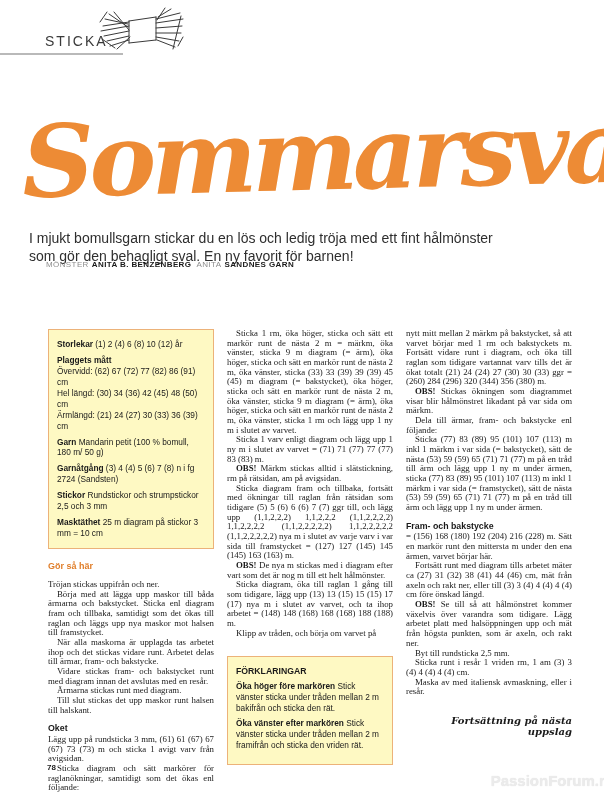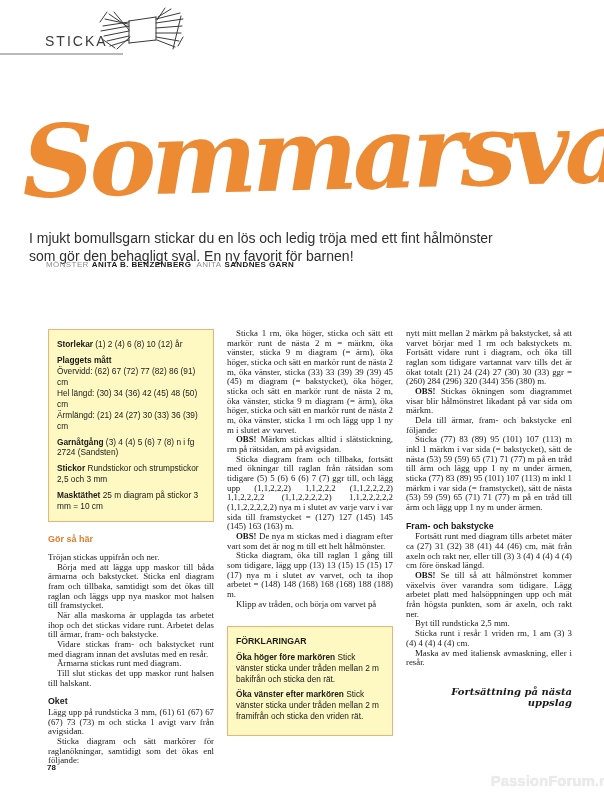--- a/index.html
+++ b/index.html
@@ -78,58 +78,61 @@
 
     <div class="col">
       <div class="obox infobox">
         <div class="ib-sec"><b>Storlekar</b><span> (1) 2 (4) 6 (8) 10 (12) år</span></div>
         <div class="ib-sec">
           <div><b>Plaggets mått</b></div>
           <div>Övervidd: (62) 67 (72) 77 (82) 86 (91) cm</div>
           <div>Hel längd: (30) 34 (36) 42 (45) 48 (50) cm</div>
           <div>Ärmlängd: (21) 24 (27) 30 (33) 36 (39) cm</div>
         </div>
+        <div class="ib-sec"><b>Garn</b><span> Mandarin petit (100 % bomull, 180 m/ 50 g)</span></div>
         <div class="ib-sec"><b>Garnåtgång</b><span> (3) 4 (4) 5 (6) 7 (8) n i fg 2724 (Sandsten)</span></div>
         <div class="ib-sec"><b>Stickor</b><span> Rundstickor och strumpstickor 2,5 och 3 mm</span></div>
         <div class="ib-sec"><b>Masktäthet</b><span> 25 m diagram på stickor 3 mm = 10 cm</span></div>
       </div>
 
       <div class="h-orange">Gör så här</div>
       <p class="p">Tröjan stickas uppifrån och ner.</p>
       <p class="p ind">Börja med att lägga upp maskor till båda ärmarna och bakstycket. Sticka enl diagram fram och tillbaka, samtidigt som det ökas till raglan och läggs upp nya maskor mot halsen till framstycket.</p>
       <p class="p ind">När alla maskorna är upplagda tas arbetet ihop och det stickas vidare runt. Arbetet delas till ärmar, fram- och bakstycke.</p>
       <p class="p ind">Vidare stickas fram- och bakstycket runt med diagram innan det avslutas med en resår.</p>
       <p class="p ind">Ärmarna stickas runt med diagram.</p>
       <p class="p ind">Till slut stickas det upp maskor runt halsen till halskant.</p>
       <div class="h-bold">Oket</div>
       <p class="p">Lägg upp på rundsticka 3 mm, (61) 61 (67) 67 (67) 73 (73) m och sticka 1 avigt varv från avigsidan.</p>
       <p class="p ind">Sticka diagram och sätt markörer för raglanökningar, samtidigt som det ökas enl följande:</p>
     </div>
 
     <div class="col">
       <p class="p ind">Sticka 1 rm, öka höger, sticka och sätt ett markör runt de nästa 2 m = märkm, öka vänster, sticka 9 m diagram (= ärm), öka höger, sticka och sätt en markör runt de nästa 2 m, öka vänster, sticka (33) 33 (39) 39 (39) 45 (45) m diagram (= bakstycket), öka höger, sticka och sätt en markör runt de nästa 2 m, öka vänster, sticka 9 m diagram (= ärm), öka höger, sticka och sätt en markör runt de nästa 2 m, öka vänster, sticka 1 rm och lägg upp 1 ny m i slutet av varvet.</p>
+      <p class="p ind">Sticka 1 varv enligt diagram och lägg upp 1 ny m i slutet av varvet = (71) 71 (77) 77 (77) 83 (83) m.</p>
       <p class="p ind"><b>OBS!</b><span> Märkm stickas alltid i slätstickning, rm på rätsidan, am på avigsidan.</span></p>
       <p class="p ind">Sticka diagram fram och tillbaka, fortsätt med ökningar till raglan från rätsidan som tidigare (5) 5 (6) 6 (6) 7 (7) ggr till, och lägg upp (1,1,2,2,2) 1,1,2,2,2 (1,1,2,2,2,2) 1,1,2,2,2,2 (1,1,2,2,2,2,2) 1,1,2,2,2,2,2 (1,1,2,2,2,2,2) nya m i slutet av varje varv i var sida till framstycket = (127) 127 (145) 145 (145) 163 (163) m.</p>
       <p class="p ind"><b>OBS!</b><span> De nya m stickas med i diagram efter vart som det är nog m till ett helt hålmönster.</span></p>
       <p class="p ind">Sticka diagram, öka till raglan 1 gång till som tidigare, lägg upp (13) 13 (15) 15 (15) 17 (17) nya m i slutet av varvet, och ta ihop arbetet = (148) 148 (168) 168 (168) 188 (188) m.</p>
       <p class="p ind">Klipp av tråden, och börja om varvet på</p>
 
       <div class="obox expbox">
         <div class="exp-title">FÖRKLARINGAR</div>
         <div class="exp-entry"><b>Öka höger före markören</b><span> Stick vänster sticka under tråden mellan 2 m bakifrån och sticka den rät.</span></div>
         <div class="exp-entry"><b>Öka vänster efter markören</b><span> Stick vänster sticka under tråden mellan 2 m framifrån och sticka den vriden rät.</span></div>
       </div>
     </div>
 
     <div class="col">
       <p class="p">nytt mitt mellan 2 märkm på bakstycket, så att varvet börjar med 1 rm och bakstyckets m. Fortsätt vidare runt i diagram, och öka till raglan som tidigare vartannat varv tills det är ökat totalt (21) 24 (24) 27 (30) 30 (33) ggr = (260) 284 (296) 320 (344) 356 (380) m.</p>
       <p class="p ind"><b>OBS!</b><span> Stickas ökningen som diagrammet visar blir hålmönstret likadant på var sida om märkm.</span></p>
       <p class="p ind">Dela till ärmar, fram- och bakstycke enl följande:</p>
       <p class="p ind">Sticka (77) 83 (89) 95 (101) 107 (113) m inkl 1 märkm i var sida (= bakstycket), sätt de nästa (53) 59 (59) 65 (71) 71 (77) m på en tråd till ärm och lägg upp 1 ny m under ärmen, sticka (77) 83 (89) 95 (101) 107 (113) m inkl 1 märkm i var sida (= framstycket), sätt de nästa (53) 59 (59) 65 (71) 71 (77) m på en tråd till ärm och lägg upp 1 ny m under ärmen.</p>
       <div class="h-bold">Fram- och bakstycke</div>
+      <p class="p">= (156) 168 (180) 192 (204) 216 (228) m. Sätt en markör runt den mittersta m under den ena ärmen, varvet börjar här.</p>
       <p class="p ind">Fortsätt runt med diagram tills arbetet mäter ca (27) 31 (32) 38 (41) 44 (46) cm, mät från axeln och rakt ner, eller till (3) 3 (4) 4 (4) 4 (4) cm före önskad längd.</p>
       <p class="p ind"><b>OBS!</b><span> Se till så att hålmönstret kommer växelvis över varandra som tidigare. Lägg arbetet platt med halsöppningen upp och mät från högsta punkten, som är axeln, och rakt ner.</span></p>
       <p class="p ind">Byt till rundsticka 2,5 mm.</p>
       <p class="p ind">Sticka runt i resår 1 vriden rm, 1 am (3) 3 (4) 4 (4) 4 (4) cm.</p>
       <p class="p ind">Maska av med italiensk avmaskning, eller i resår.</p>
       <div class="continuation">Fortsättning på nästa uppslag</div>
     </div>
   </div>
 
   <div class="pageno">78</div>

